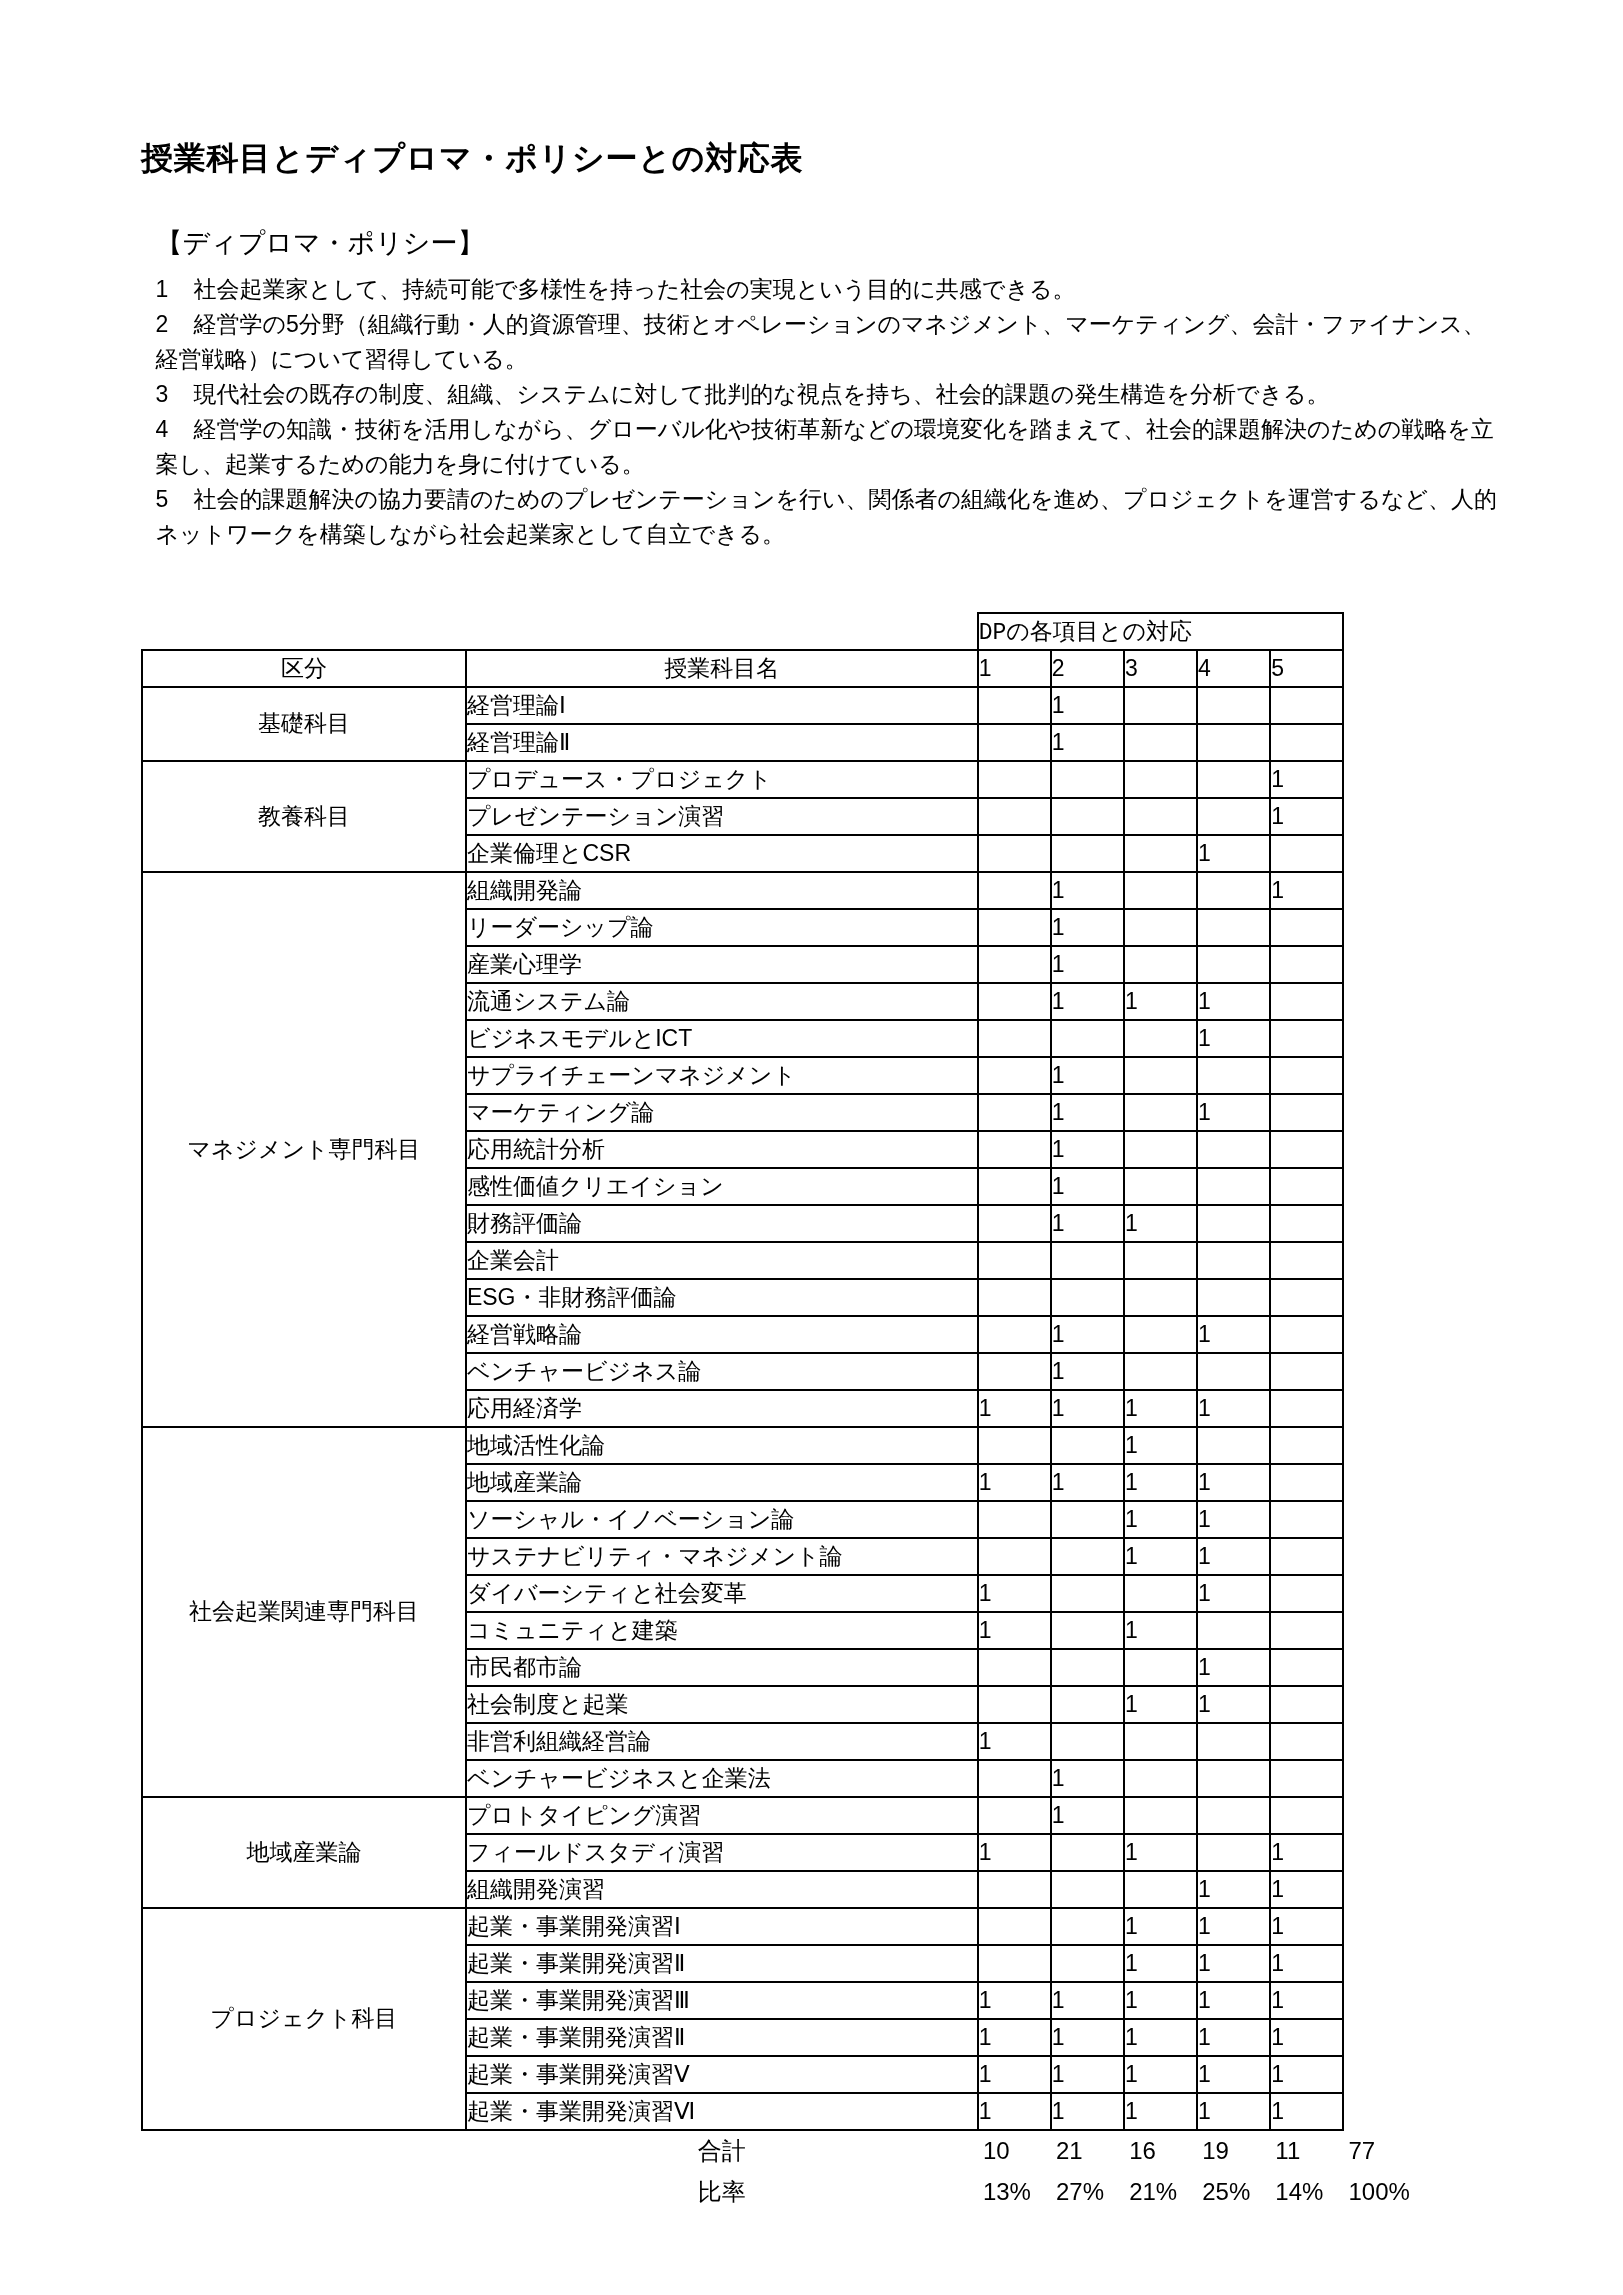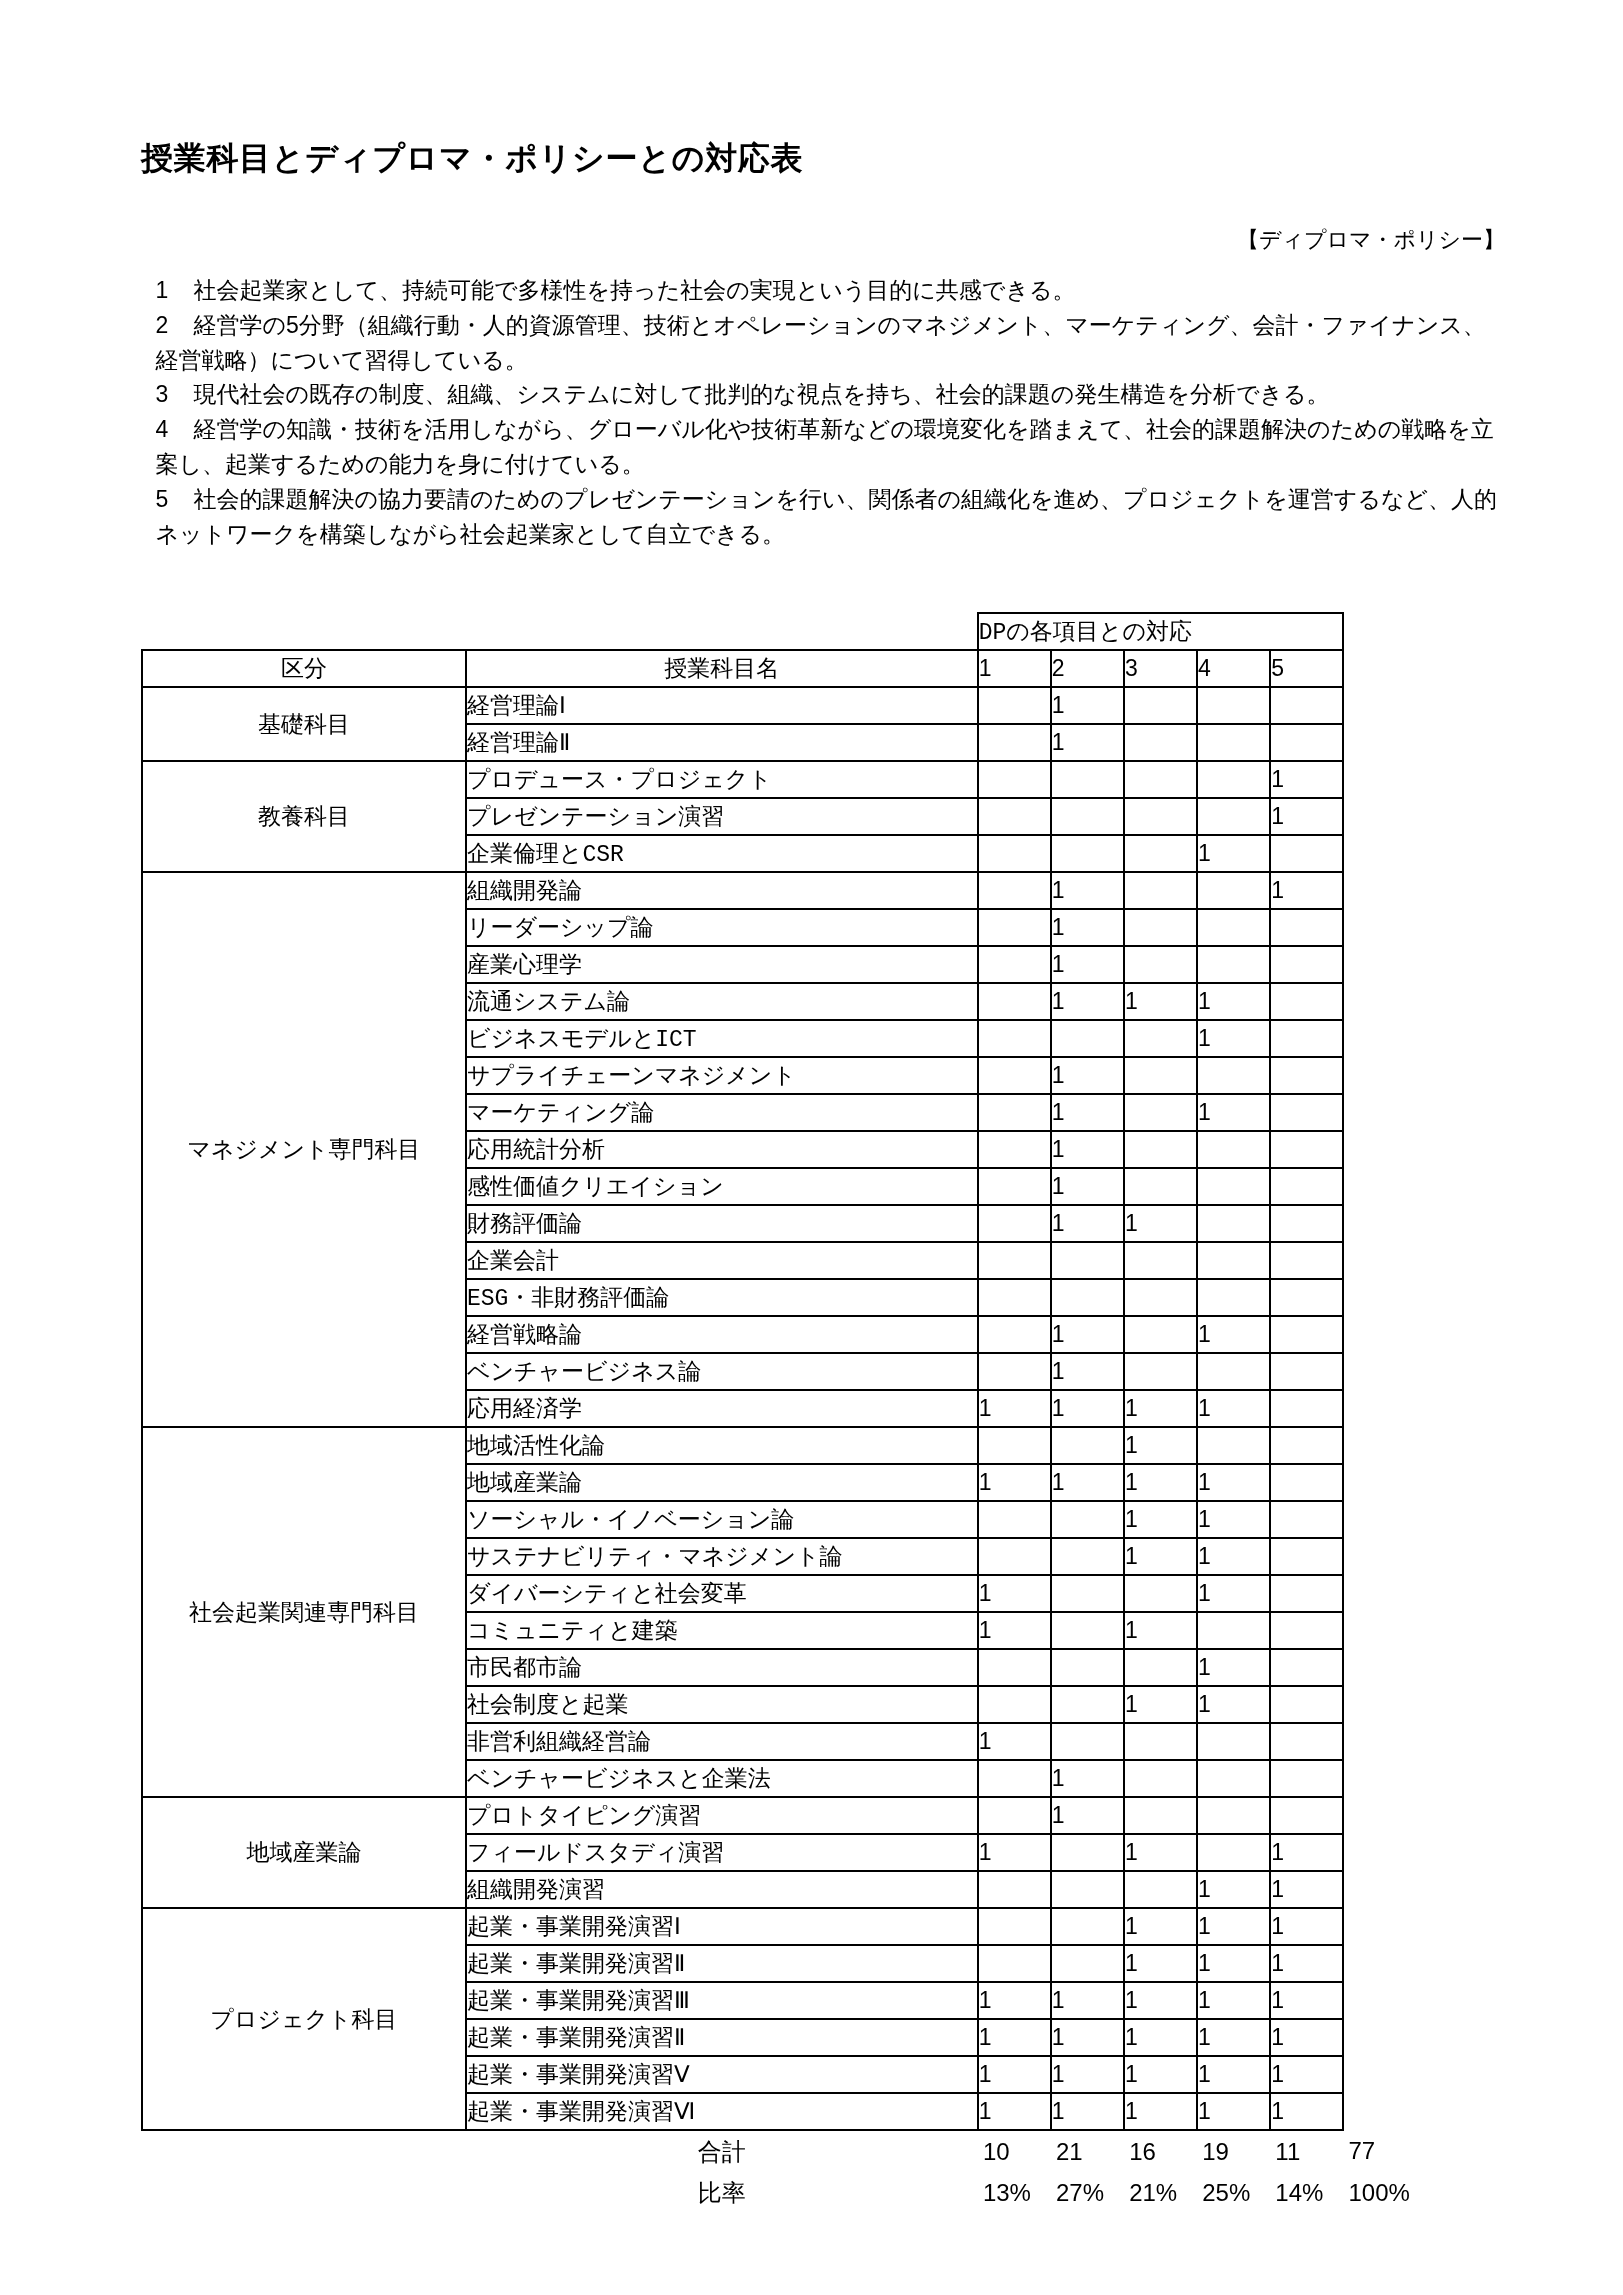--- a/index.html
+++ b/index.html
@@ -12,21 +12,21 @@
   }
   .page { position:relative; width:1623px; height:2295px; box-sizing:border-box;
           padding:141px 118px 0 141px; }
 
   .doc-title {
     font-size:32px; font-weight:bold; letter-spacing:0.7px;
     margin:0 0 47px 0; line-height:1.1;
   }
 
   .policy-block { margin:0 0 60px 0; }
-  .policy-heading { font-size:22px; line-height:1.52; margin:0 0 16px 0; padding-left:14.4px;text-align:right; }
+  .policy-heading { font-size:27px; line-height:1.52; margin:0 0 8px 0; padding-left:14.4px; }
   .policy-item {
     font-size:23px; line-height:1.52; margin:0; padding-left:14.4px;
     text-indent:0;
   }
   .policy-item .num { display:inline-block; width:38px; }
 
   
   table.dp-table {
     border-collapse:collapse;
     table-layout:fixed;
@@ -47,21 +47,21 @@
   col.c-dp      { width:72px; }
   col.c-spacer  { width:0.7px; }
 
   .hdr { background:#d4d4d4; text-align:center; }
   .hdr-span { background:#d4d4d4; text-align:left; padding-left:5.2px; font-size:23px;font-family:Liberation Mono, monospace; }
   .hdr-num  { background:#d4d4d4; text-align:left; padding-left:5.2px; }
 
   .no-border { border:none !important; background:transparent !important; }
 
   td.kubun { text-align:center; vertical-align:middle; font-size:24px; }
-  td.cname { text-align:left; padding-left:6.5px; font-size:23px; white-space:nowrap;font-family:Liberation Mono, monospace; }
+  td.cname { text-align:left; padding-left:6.5px; font-size:23px; white-space:nowrap; }
   td.mark  { text-align:left; padding-left:6.5px; font-size:23px; }
 
   
   tr.sum td, tr.ratio td { border:none; height:41px; font-size:24px; background:transparent;margin-top:22px; }
   tr.sum td.lbl, tr.ratio td.lbl { text-align:center; }
   tr.sum td.v, tr.ratio td.v { text-align:left; padding-left:5.2px; }
   tr.sum td.total, tr.ratio td.total { text-align:right; padding-left:5.2px; white-space:nowrap; }
 </style>
 </head>
 <body>

